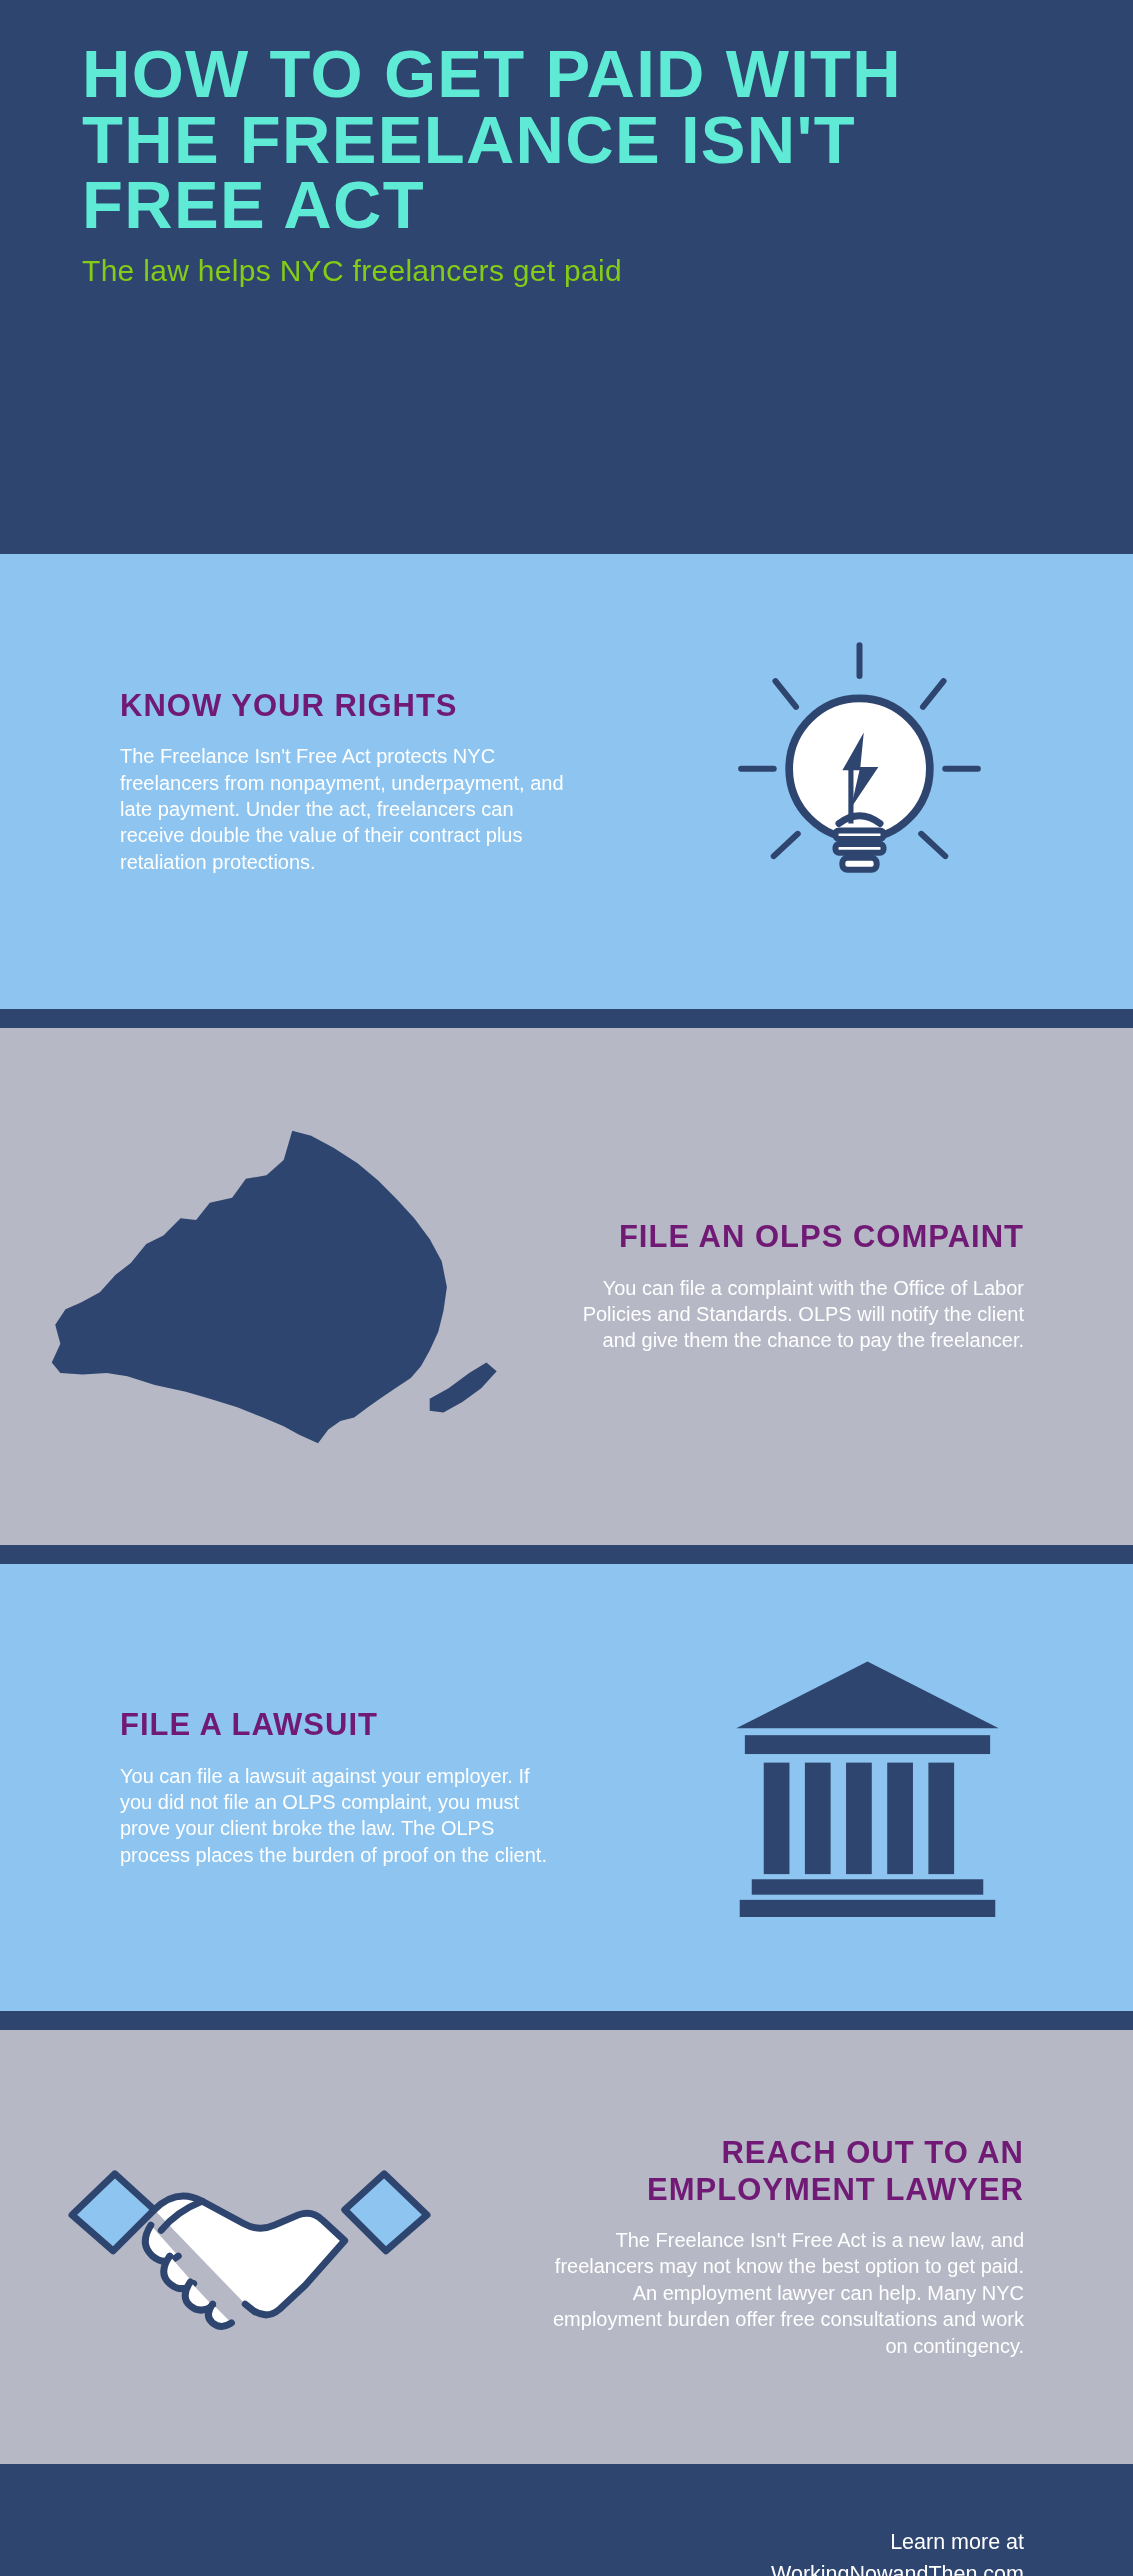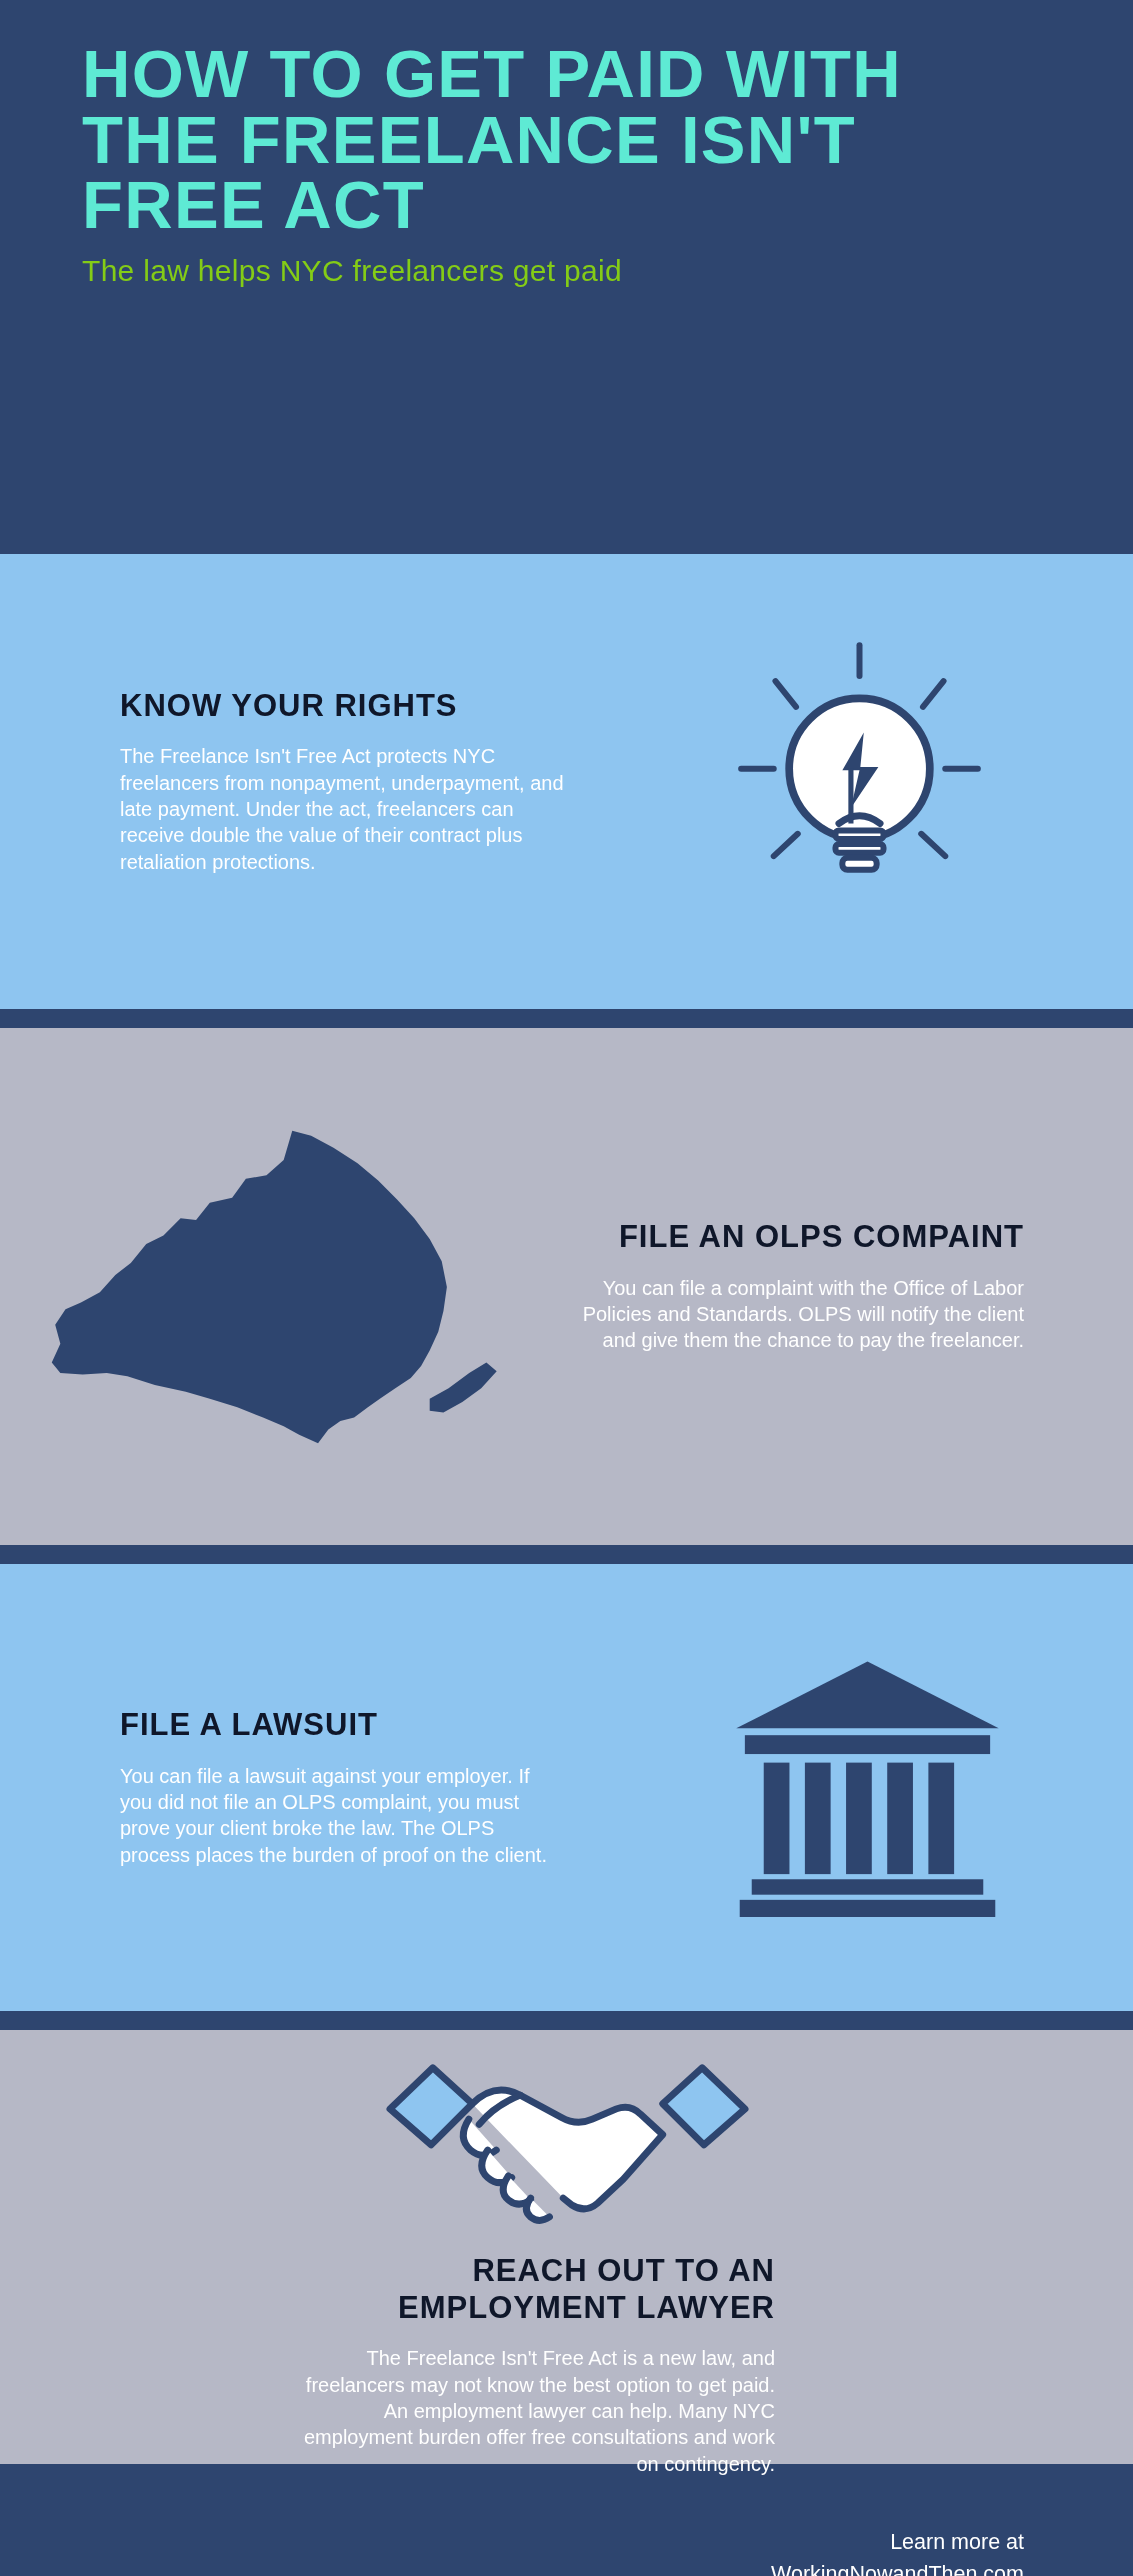--- a/index.html
+++ b/index.html
@@ -46,21 +46,21 @@
     display: flex;
     align-items: center;
   }
   .section.light { background: #8ec5f0; }
   .section.grey  { background: #b6b8c6; }
 
   .divider { width: 1134px; background: #2e456f; }
 
   .sec-text { padding: 0 34px; }
   .sec-title {
-    color: #0f172a;
+    color: #701a75;
     font-size: 31px;
     font-weight: bold;
     letter-spacing: 1px;
     text-transform: uppercase;
     line-height: 1.18;
     margin-bottom: 19px;
   }
   .sec-body {
     color: #ffffff;
     font-size: 20px;
@@ -76,21 +76,21 @@
   #sec-olps { height: 517px; }
   #sec-olps .art { width: 533px; display: flex; justify-content: center; align-items: center; }
   #sec-olps .sec-text { width: 601px; padding-right: 110px; text-align: right; }
 
   
   #sec-lawsuit { height: 447px; }
   #sec-lawsuit .sec-text { width: 601px; padding-left: 120px; }
   #sec-lawsuit .art { flex: 1; display: flex; justify-content: center; align-items: center; }
 
   
-  #sec-lawyer { height: 434px; flex-direction: column; }
+  #sec-lawyer { height: 434px; }
   #sec-lawyer .art { width: 498px; display: flex; justify-content: center; align-items: center; }
   #sec-lawyer .sec-text { width: 636px; padding-right: 110px; text-align: right; }
 
   
   .footer {
     background: #2e456f;
     height: 155px;
     display: flex;
     flex-direction: column;
     justify-content: center;

